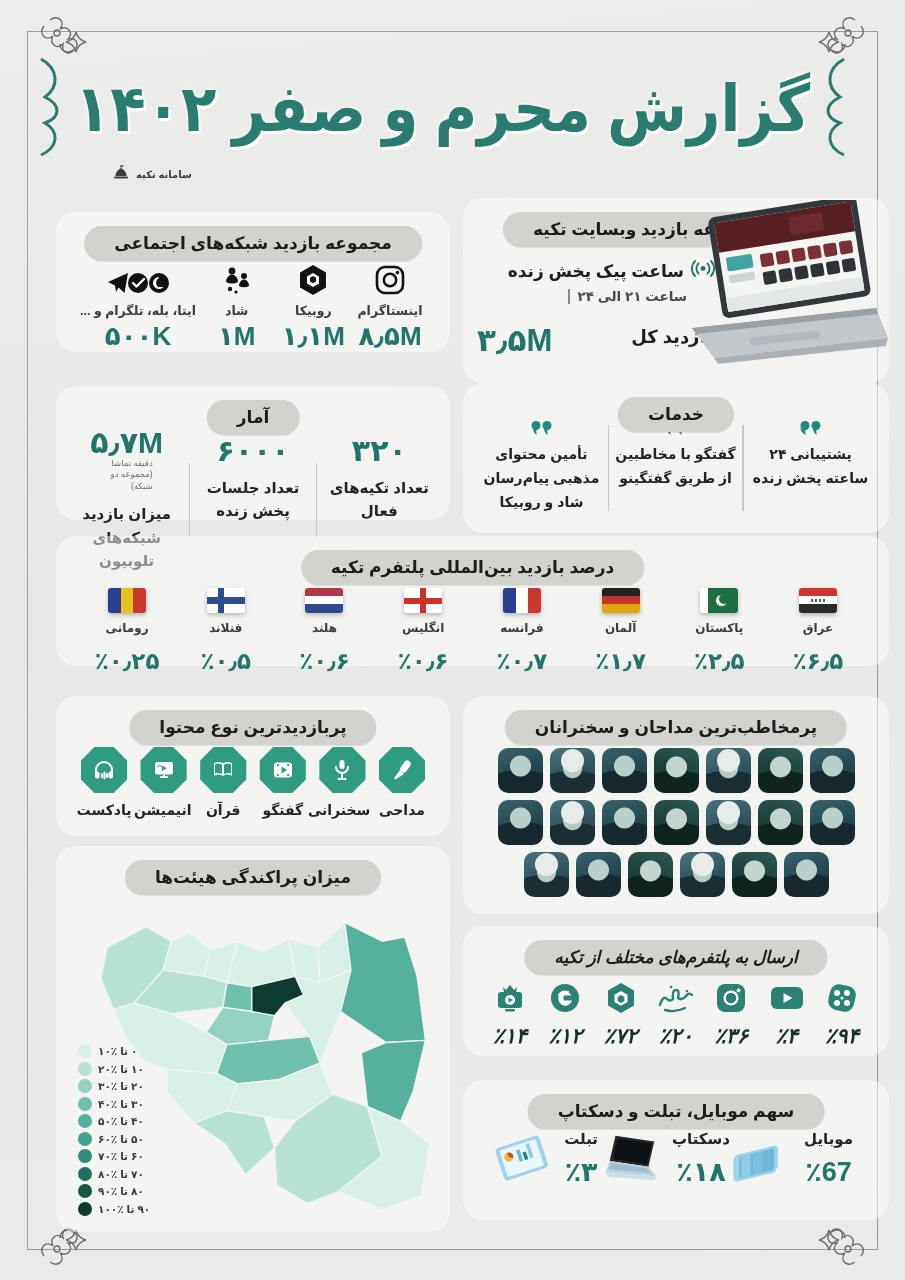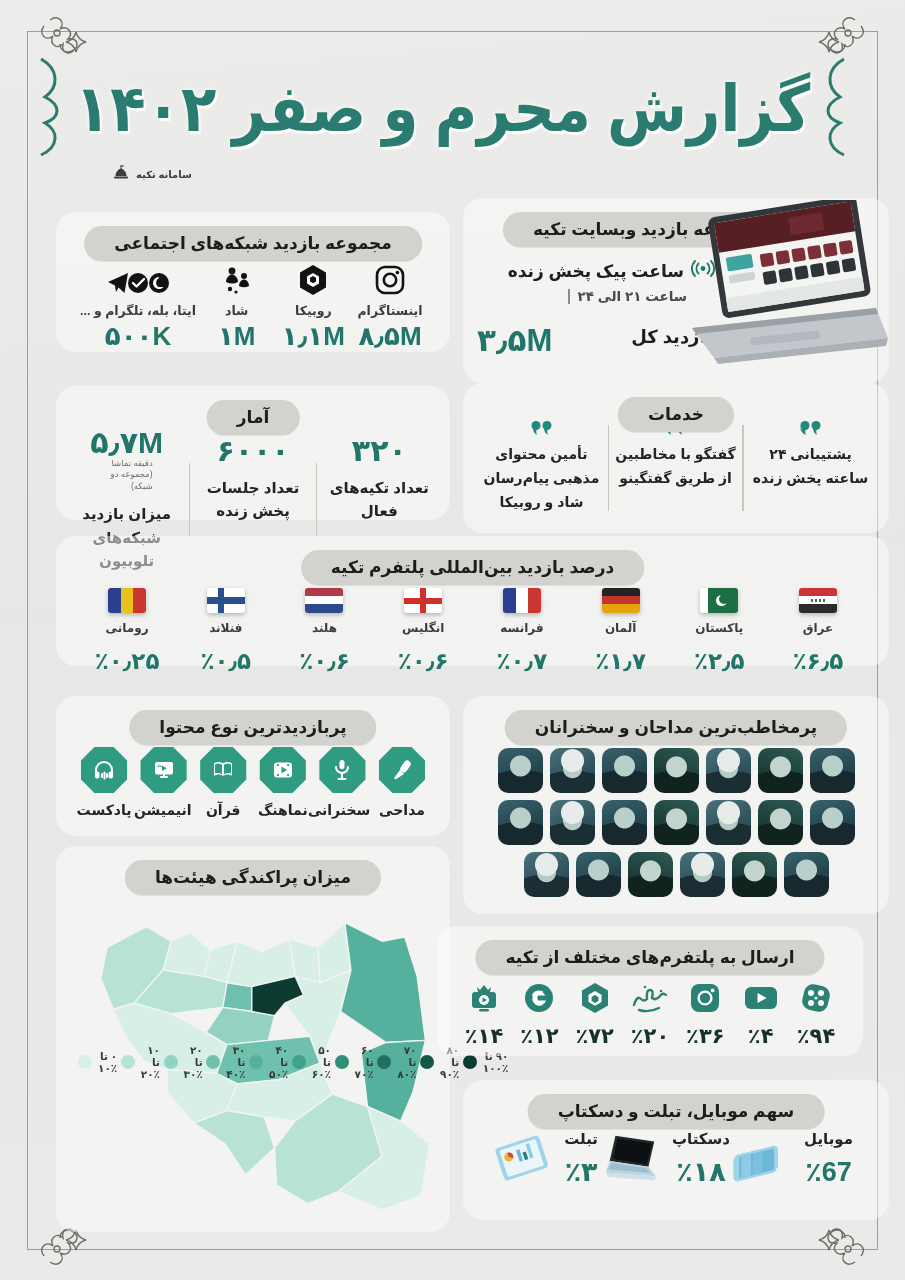--- a/index.html
+++ b/index.html
@@ -91,21 +91,21 @@
                  linear-gradient(160deg,#39626b,#14303a);}
   .portrait:nth-child(2n){background:radial-gradient(circle at 50% 42%,#c2d4cd 0 10px,rgba(0,0,0,0) 11px),
                  radial-gradient(90% 50% at 50% 100%,#10231f 0 99%,rgba(0,0,0,0) 100%),
                  linear-gradient(200deg,#2e5a54,#0f2a26);}
   .portrait:nth-child(3n){background:radial-gradient(circle at 50% 28%,#e7ebe9 0 11px,rgba(0,0,0,0) 12px),
                  radial-gradient(circle at 50% 46%,#b5cbc4 0 9px,rgba(0,0,0,0) 10px),
                  radial-gradient(90% 50% at 50% 100%,#1b2e34 0 99%,rgba(0,0,0,0) 100%),
                  linear-gradient(160deg,#4a727b,#1a3a44);}
   
   .map-svg{position:absolute;right:6px;top:40px;width:372px;height:340px;}
-  .legend{position:absolute;left:22px;top:198px;display:flex;flex-direction:row;gap:3.5px;direction:ltr;}
+  .legend{position:absolute;left:22px;top:198px;display:flex;flex-direction:column;gap:3.5px;direction:ltr;}
   .legend-item{display:flex;align-items:center;gap:6px;}
   .legend-item i{width:14px;height:14px;border-radius:50%;flex:0 0 auto;}
   .legend-item span{font-size:10.5px;font-weight:700;color:#3a3a38;direction:rtl;}
   .c0{background:#d8efe8;} .c1{background:#b9e2d6;} .c2{background:#93d2c2;} .c3{background:#6fc1ae;} .c4{background:#55b19d;}
   .c5{background:#40a18c;} .c6{background:#2f8d7a;} .c7{background:#226f60;} .c8{background:#175546;} .c9{background:#0e3b31;}
   
   .platform-row{display:flex;justify-content:space-between;padding:54px 26px 0;}
   .platform-item{text-align:center;min-width:42px;}
   .platform-icon{height:36px;display:flex;align-items:center;justify-content:center;color:#2a8174;}
   .platform-value{margin-top:8px;font-size:21px;font-weight:800;color:#16302b;}
@@ -438,21 +438,21 @@
         <div class="badge">
           <svg width="24" height="24" viewBox="0 0 24 24">
             <rect x="3" y="4.5" width="18" height="15" rx="3" fill="#ffffff"></rect>
             <rect x="6" y="6" width="1.8" height="2" fill="#2f9c82"></rect>
               <rect x="6" y="16" width="1.8" height="2" fill="#2f9c82"></rect>
             <rect x="16.2" y="6" width="1.8" height="2" fill="#2f9c82"></rect>
               <rect x="16.2" y="16" width="1.8" height="2" fill="#2f9c82"></rect>
             <polygon points="10.5,8.5 16,12 10.5,15.5" fill="#2f9c82"></polygon>
           </svg>
         </div>
-        <div class="content-label">نماهنگ</div>
+        <div class="content-label">گفتگو</div>
       </div>
       <div class="content-item">
         <div class="badge">
           <svg width="24" height="24" viewBox="0 0 24 24" fill="#ffffff">
             <path d="M12,5.5 C9.5,3.5 5.5,3.5 3,5.5 V18 c2.5,-2 6.5,-2 9,0 c2.5,-2 6.5,-2 9,0 V5.5 C18.5,3.5 14.5,3.5 12,5.5 z
                      M11,16.2 c-2.2,-1.2 -4.8,-1.4 -7,-0.6 V6.4 c2.2,-1.2 4.8,-1 7,0.4 z
                      M20,15.6 c-2.2,-0.8 -4.8,-0.6 -7,0.6 V6.8 c2.2,-1.4 4.8,-1.6 7,-0.4 z"></path>
           </svg>
         </div>
         <div class="content-label">قرآن</div>
@@ -582,21 +582,21 @@
           <i class="c8"></i>
           <span>۸۰ تا ٪۹۰</span>
         </div>
       <div class="legend-item">
           <i class="c9"></i>
           <span>۹۰ تا ٪۱۰۰</span>
         </div>
     </div>
   </div>
 
-  <div class="card" style="left:437px;top:926px;width:426px;height:130px;">
+  <div class="card" style="left:463px;top:926px;width:426px;height:130px;font-style:italic;">
     <div class="pill">ارسال به پلتفرم‌های مختلف از تکیه</div>
     <div class="platform-row">
       <div class="platform-item">
         <div class="platform-icon">
           <svg width="34" height="34" viewBox="0 0 34 34">
             <rect x="4" y="4" width="26" height="26" rx="9" fill="#2a8174" transform="rotate(14 17 17)"></rect>
             <circle cx="12" cy="12" r="3" fill="#ffffff"></circle>
               <circle cx="22" cy="12" r="3" fill="#ffffff"></circle>
             <circle cx="12" cy="22" r="3" fill="#ffffff"></circle>
               <circle cx="22" cy="22" r="3" fill="#ffffff"></circle>

